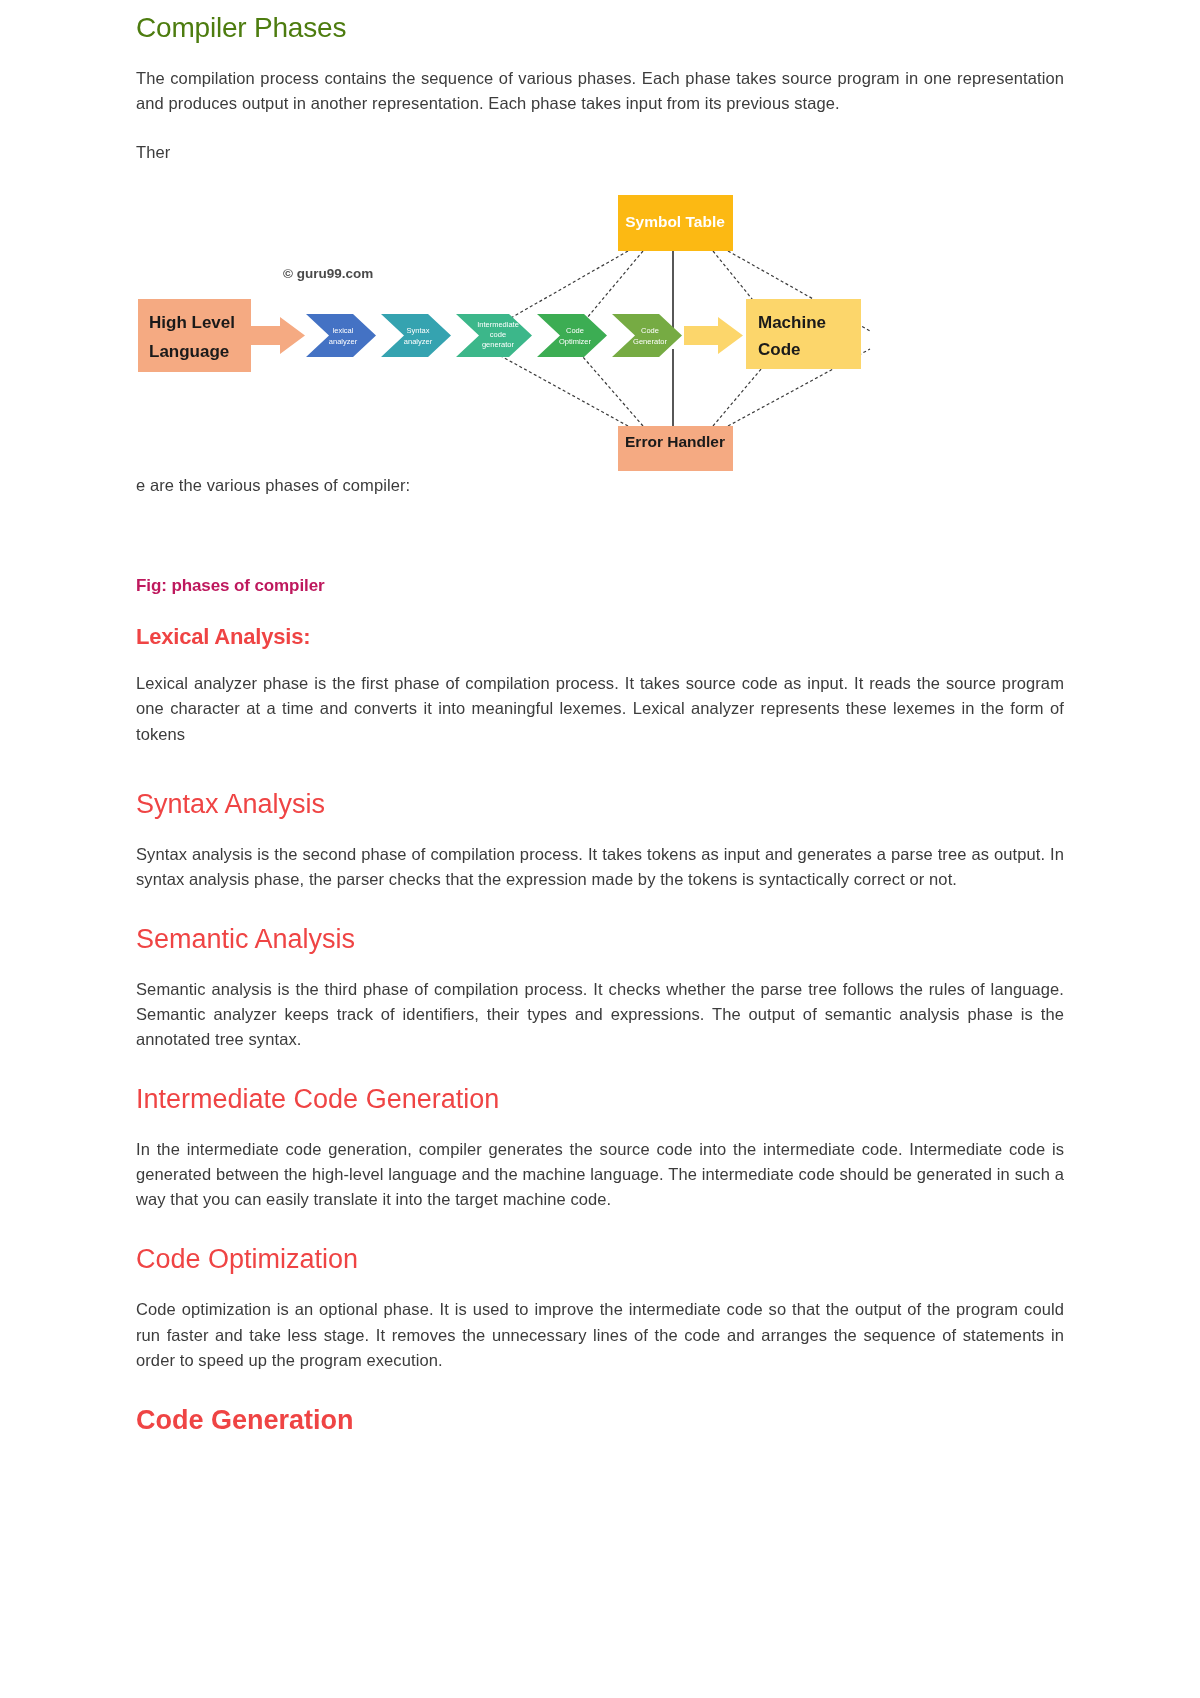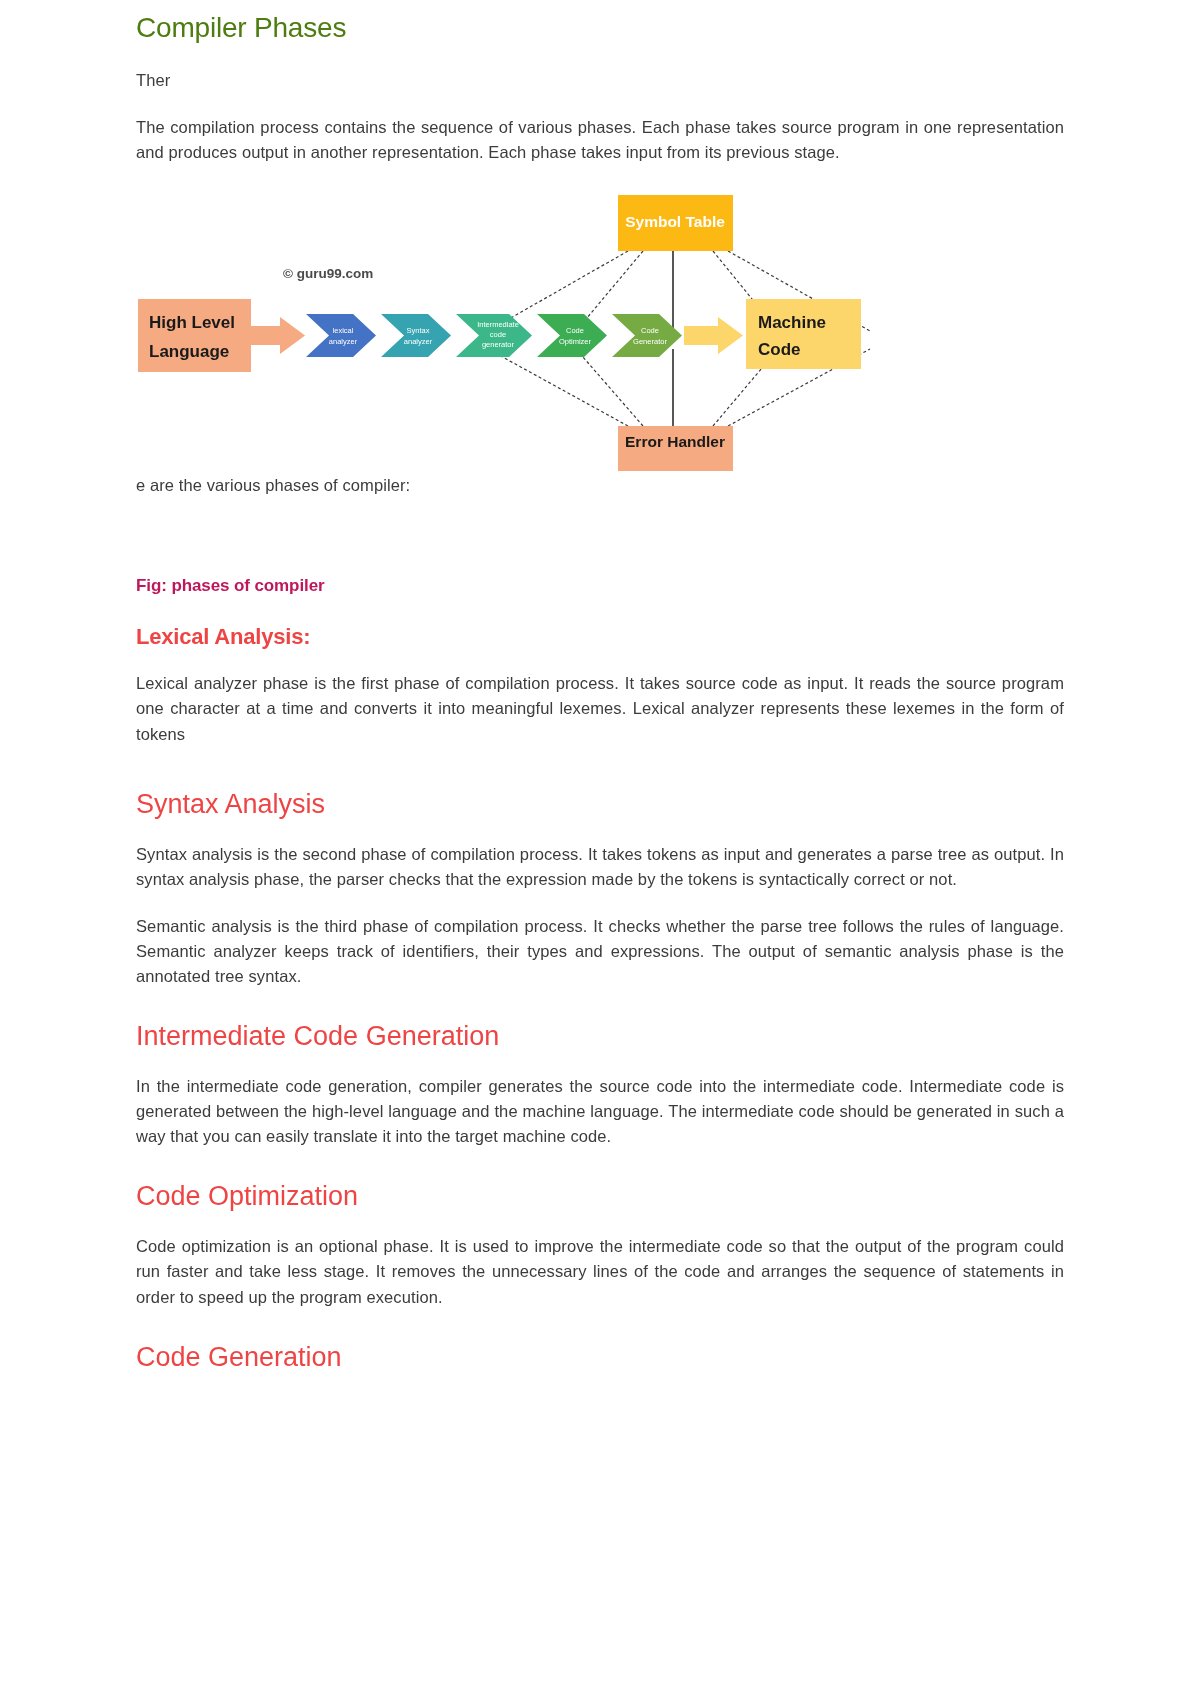--- a/index.html
+++ b/index.html
@@ -70,23 +70,23 @@
   }
   .diagram svg { display: block; }
 </style>
 </head>
 <body>
 
 <div class="page">
 
   <h1 class="doc-title">Compiler Phases</h1>
 
+  <p class="para">The compilation process contains the sequence of various phases. Each phase takes source program in one representation and produces output in another representation. Each phase takes input from its previous stage.</p>
+
   <p class="para short" style="margin-top:24px;">Ther</p>
-
-  <p class="para">The compilation process contains the sequence of various phases. Each phase takes source program in one representation and produces output in another representation. Each phase takes input from its previous stage.</p>
 
   <div class="diagram">
     <svg width="930" height="300" viewBox="0 0 930 300" xmlns="http://www.w3.org/2000/svg">
 
       <g stroke="#3a3a3a" stroke-width="1.2" fill="none" stroke-dasharray="3,2.5">
         <line x1="500" y1="80" x2="360" y2="160"></line>
         <line x1="515" y1="80" x2="448" y2="160"></line>
         <line x1="585" y1="80" x2="650" y2="160"></line>
         <line x1="600" y1="80" x2="742" y2="160"></line>
       </g>
@@ -153,23 +153,24 @@
   <p class="para short" style="margin-top:2px;">e are the various phases of compiler:</p>
 
   <p class="figcap" style="margin-top:78px;">Fig: phases of compiler</p>
 
   <h2 class="sec cond" style="margin-top:28px;">Lexical Analysis:</h2>
   <p class="para">Lexical analyzer phase is the first phase of compilation process. It takes source code as input. It reads the source program one character at a time and converts it into meaningful lexemes. Lexical analyzer represents these lexemes in the form of tokens</p>
 
   <h2 class="sec" style="margin-top:42px;">Syntax Analysis</h2>
   <p class="para">Syntax analysis is the second phase of compilation process. It takes tokens as input and generates a parse tree as output. In syntax analysis phase, the parser checks that the expression made by the tokens is syntactically correct or not.</p>
 
+  <h2 class="sec" style="margin-top:32px;">Semantic Analysis</h2>
   <p class="para">Semantic analysis is the third phase of compilation process. It checks whether the parse tree follows the rules of language. Semantic analyzer keeps track of identifiers, their types and expressions. The output of semantic analysis phase is the annotated tree syntax.</p>
 
   <h2 class="sec" style="margin-top:32px;">Intermediate Code Generation</h2>
   <p class="para">In the intermediate code generation, compiler generates the source code into the intermediate code. Intermediate code is generated between the high-level language and the machine language. The intermediate code should be generated in such a way that you can easily translate it into the target machine code.</p>
 
   <h2 class="sec" style="margin-top:32px;">Code Optimization</h2>
   <p class="para">Code optimization is an optional phase. It is used to improve the intermediate code so that the output of the program could run faster and take less stage. It removes the unnecessary lines of the code and arranges the sequence of statements in order to speed up the program execution.</p>
 
-  <h2 class="sec" style="margin-top:32px;">Code Generation</h2>
+  <h2 class="sec" style="margin-top:32px;font-weight:bold;">Code Generation</h2>
 
 </div>
 
 </body></html>

